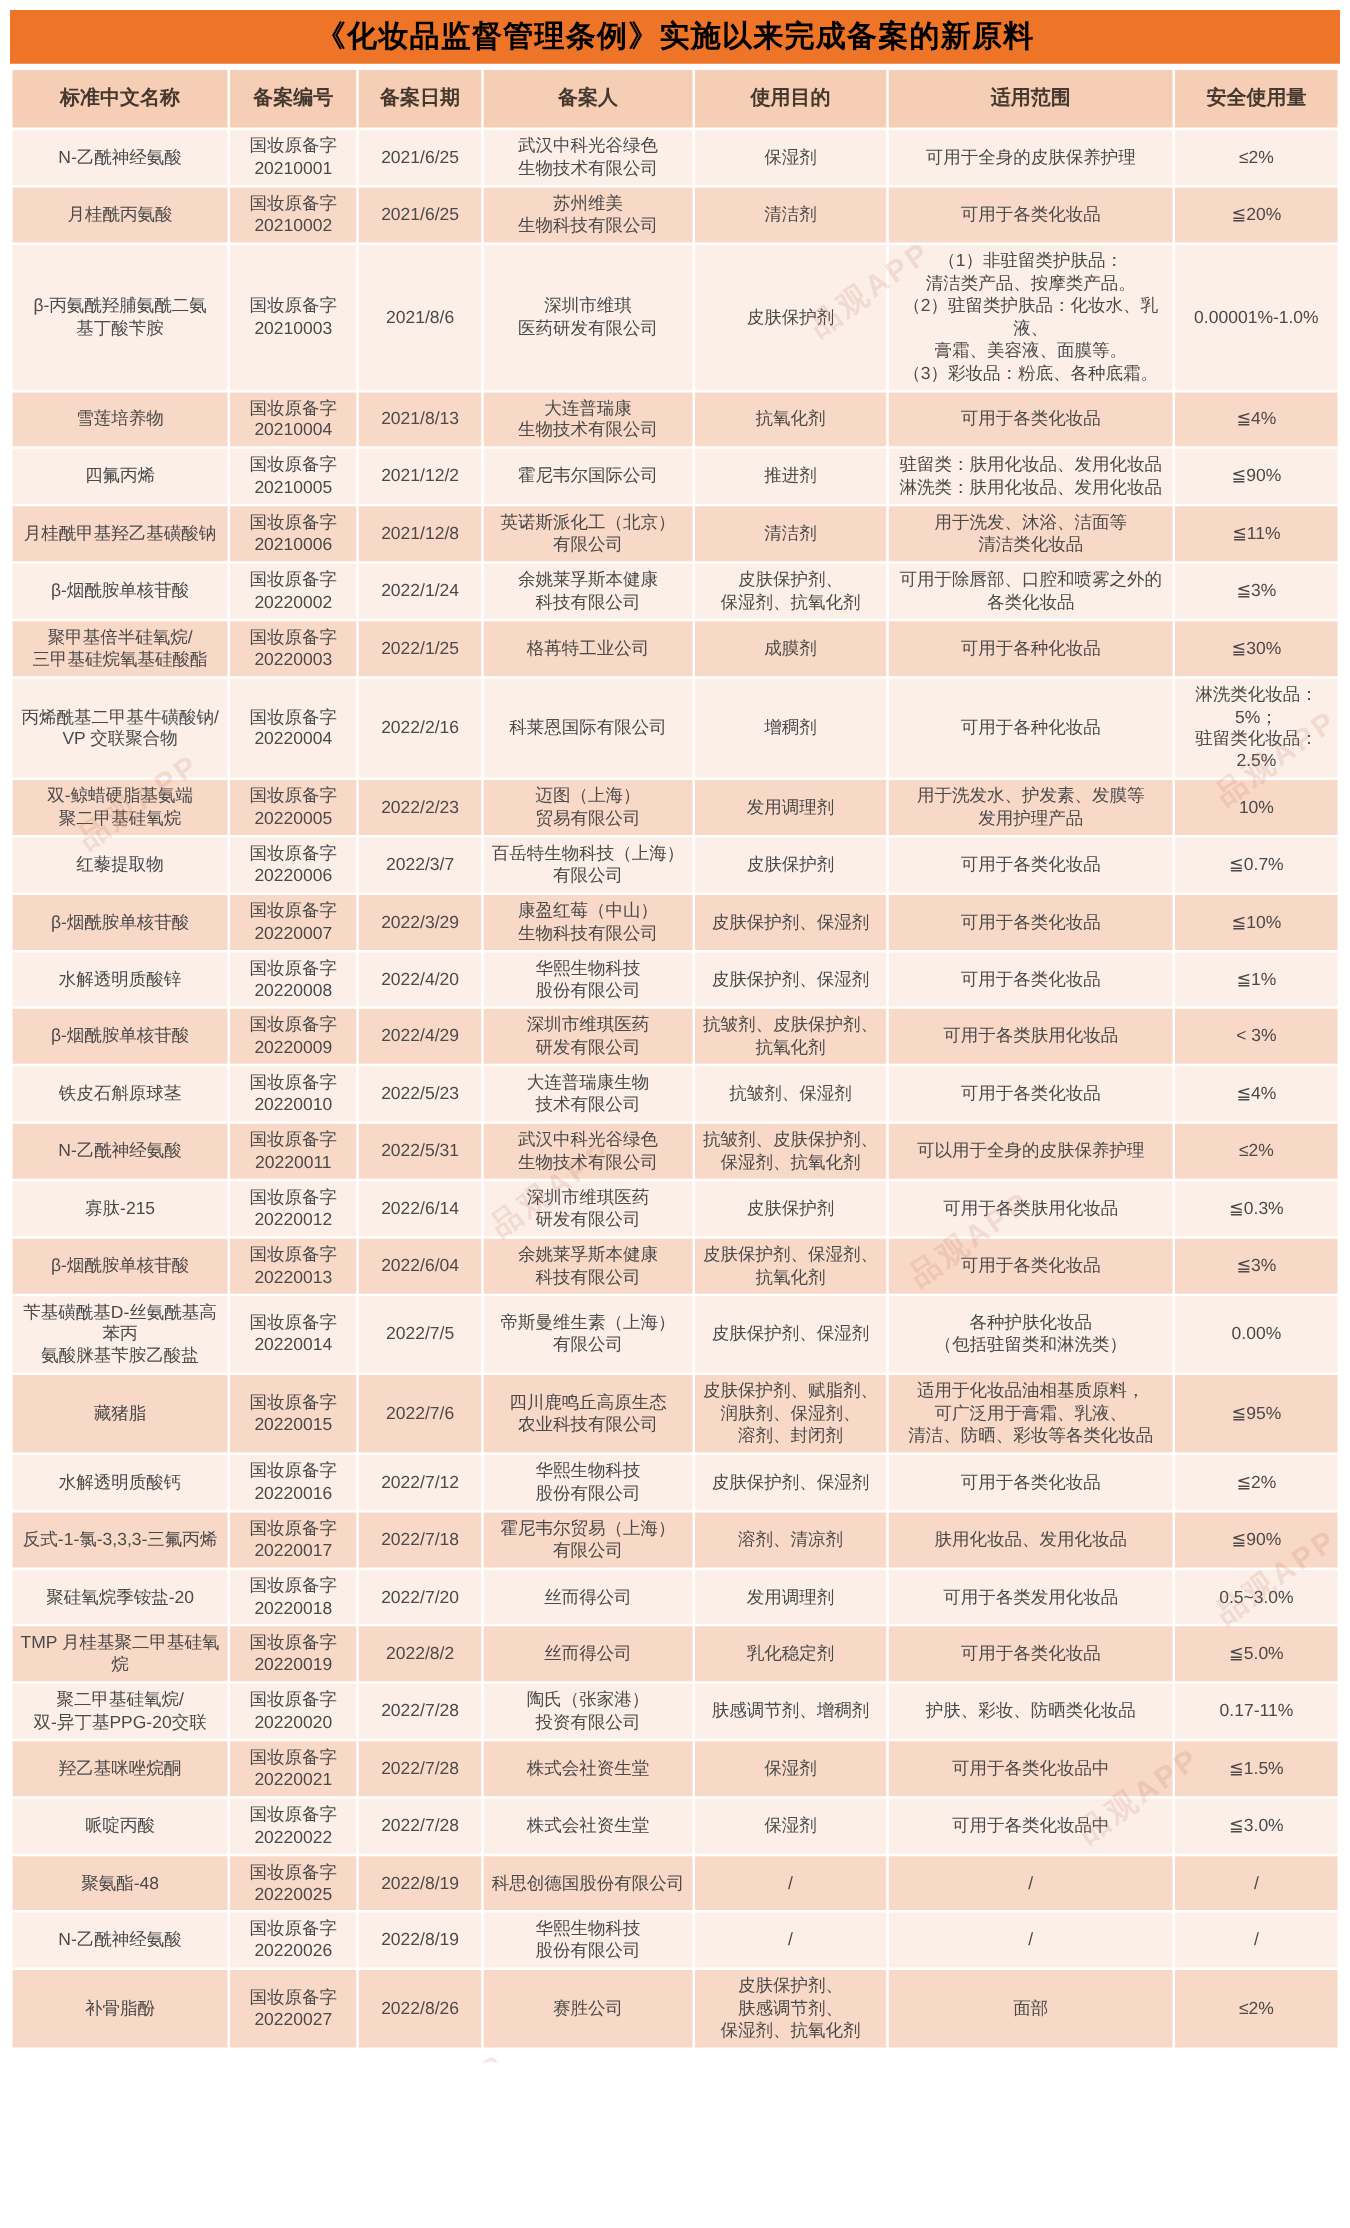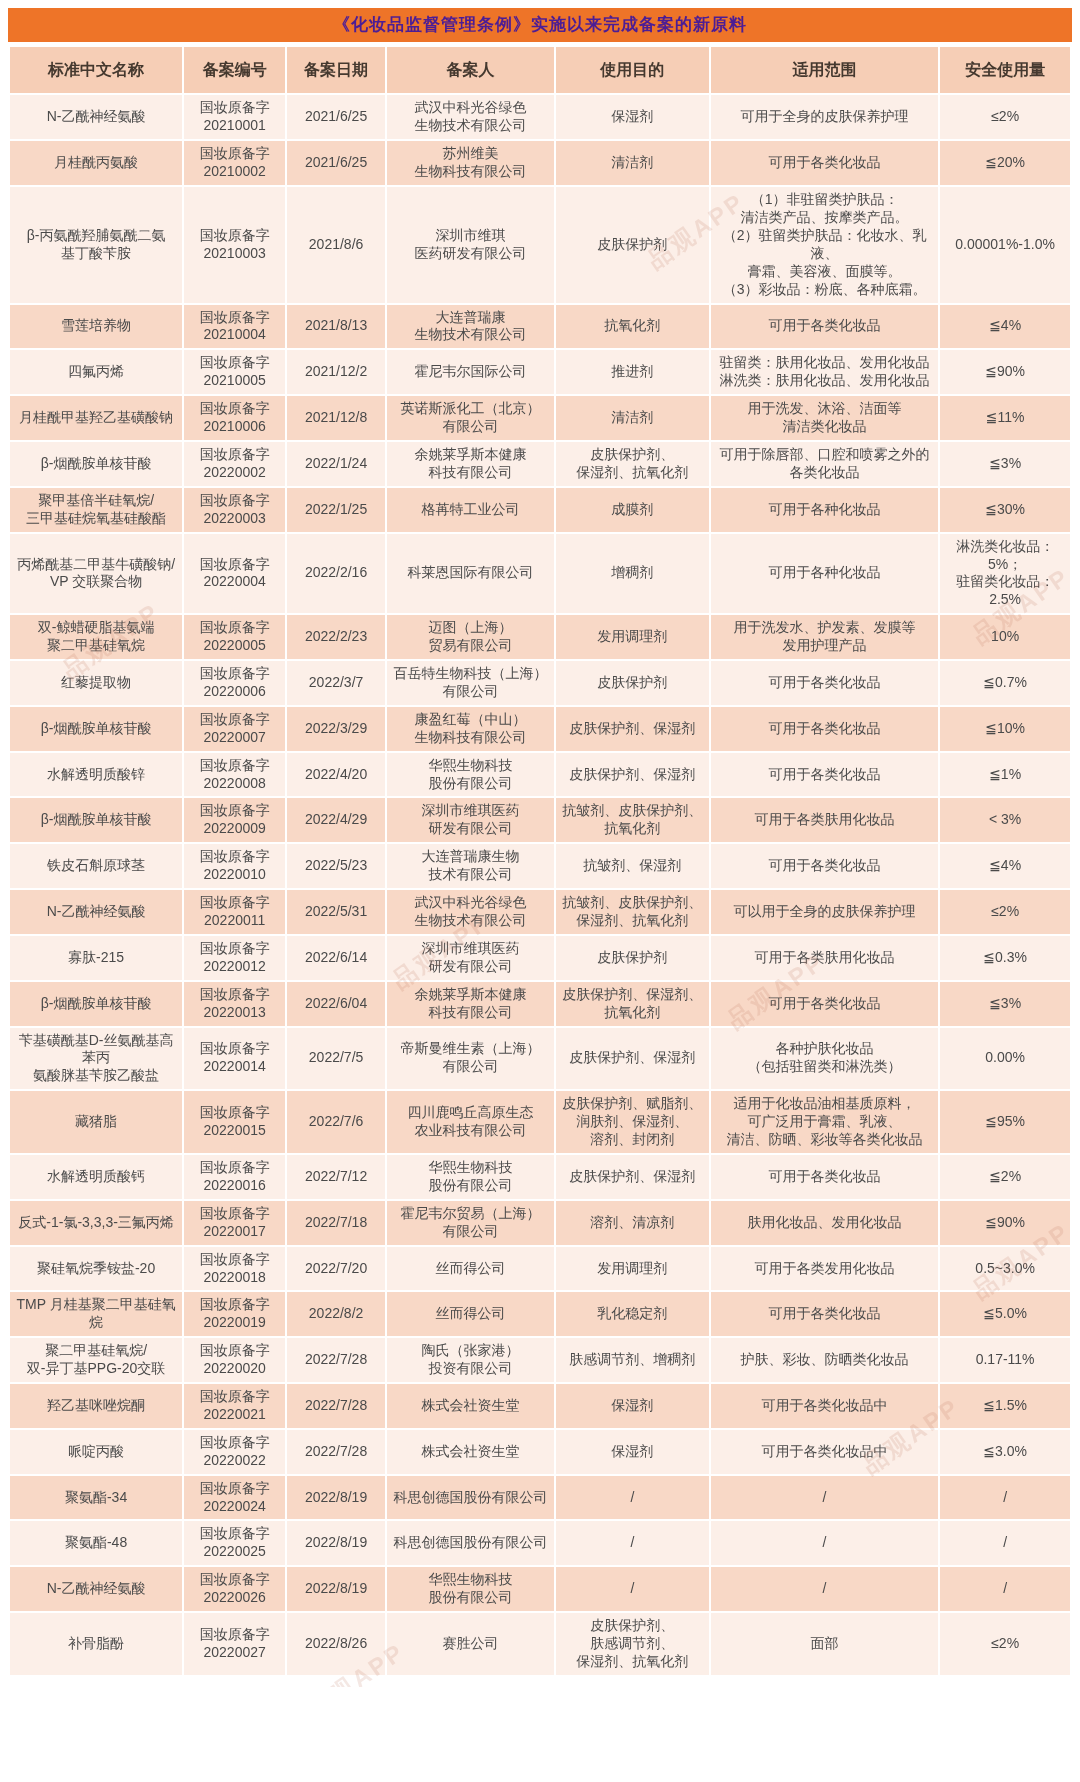--- a/index.html
+++ b/index.html
@@ -5,23 +5,23 @@
   html, body { margin: 0; padding: 0; background: #ffffff; }
   body {
     width: 1080px;
     font-family: "Liberation Sans", "DejaVu Sans", sans-serif;
     color: #4a4a4a;
     position: relative;
   }
   .page { padding: 8px 8px 10px 8px; position: relative; }
   .title-bar {
     background: #ee7428;
-    color: #4c1d95;
+    color: #000000;
     font-weight: bold;
-    font-size: 17px;
+    font-size: 24px;
     text-align: center;
     padding: 5px 0 6px 0;
     letter-spacing: 1px;
   }
   table.materials {
     width: 100%;
     border-collapse: collapse;
     table-layout: fixed;
     margin-top: 3px;
   }
@@ -402,30 +402,20 @@
           <td>哌啶丙酸</td>
           <td>国妆原备字
 20220022</td>
           <td>2022/7/28</td>
           <td>株式会社资生堂</td>
           <td>保湿剂</td>
           <td>可用于各类化妆品中</td>
           <td>≦3.0%</td>
         </tr>
         <tr>
-          <td>聚氨酯-34</td>
-          <td>国妆原备字
-20220024</td>
-          <td>2022/8/19</td>
-          <td>科思创德国股份有限公司</td>
-          <td>/</td>
-          <td>/</td>
-          <td>/</td>
-        </tr>
-        <tr>
           <td>聚氨酯-48</td>
           <td>国妆原备字
 20220025</td>
           <td>2022/8/19</td>
           <td>科思创德国股份有限公司</td>
           <td>/</td>
           <td>/</td>
           <td>/</td>
         </tr>
         <tr>

